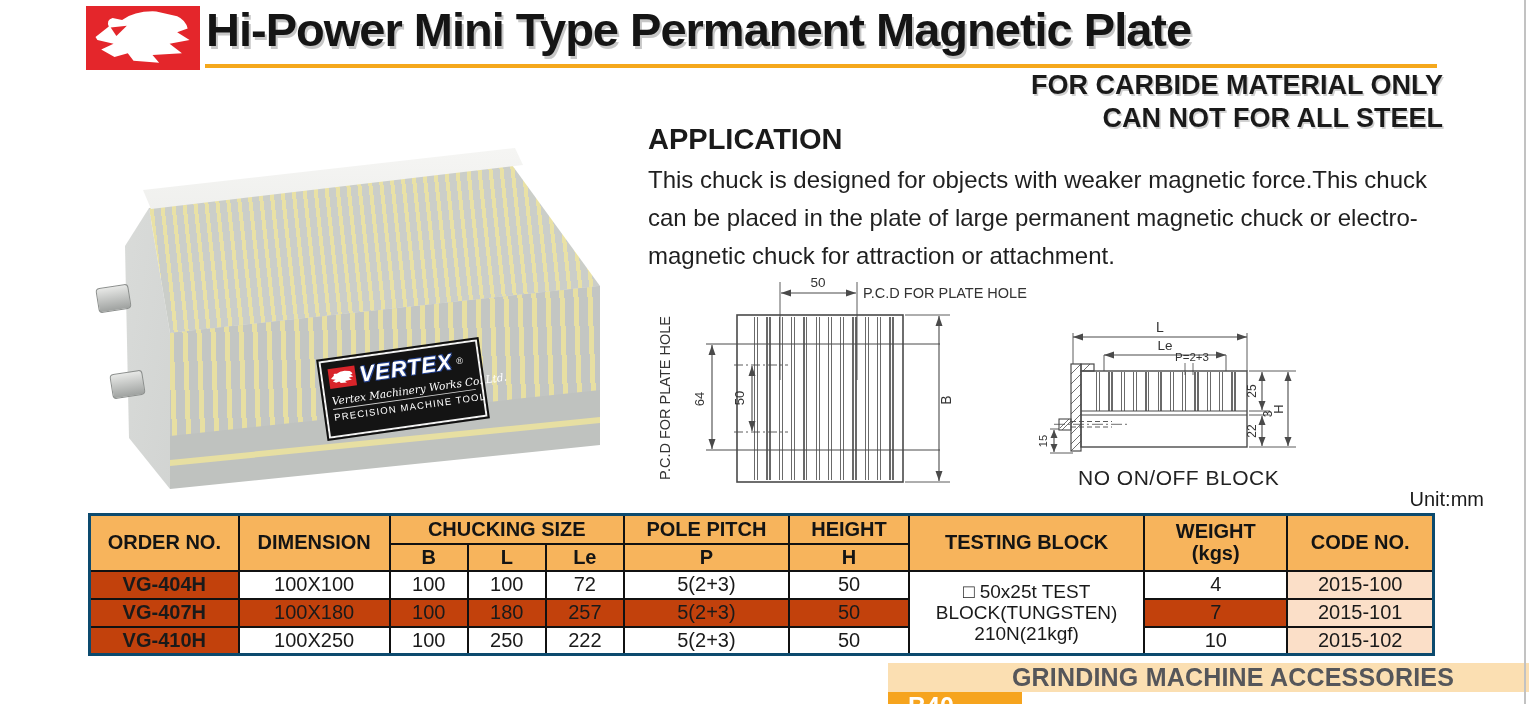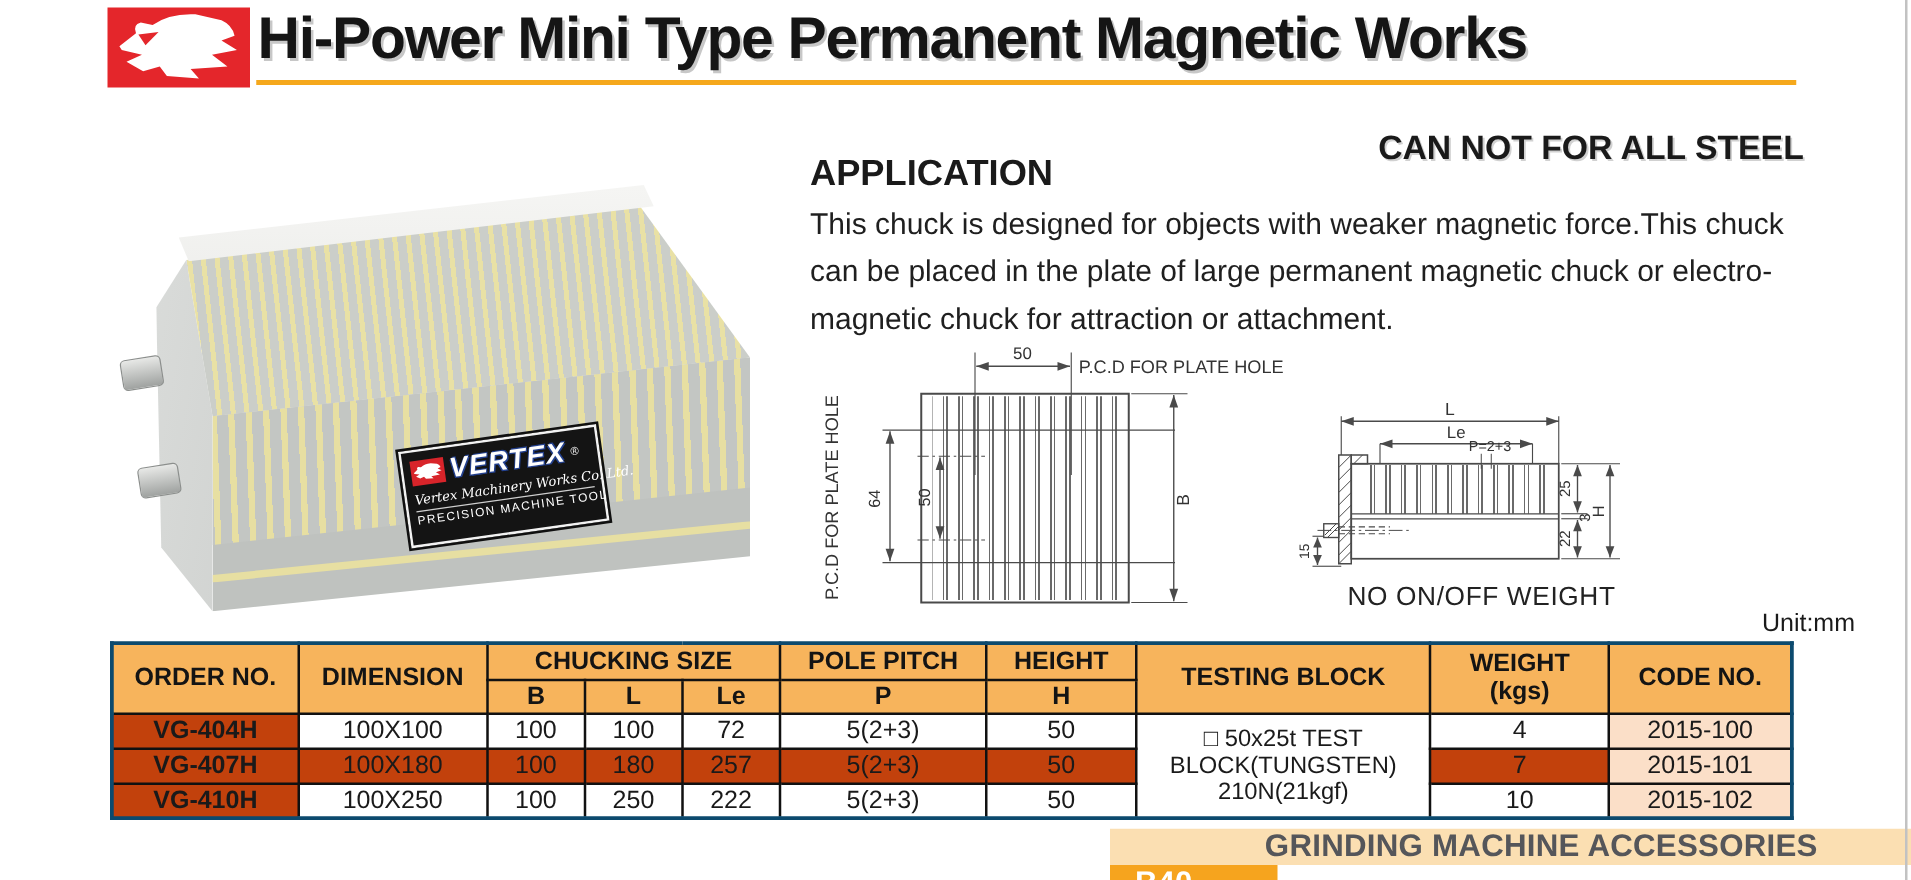--- a/index.html
+++ b/index.html
@@ -89,22 +89,23 @@
 <body>
 
 <div id="page">
 
   <div class="logo-box">
     <svg viewBox="0 0 120 66">
       <path fill="#ffffff" d="M10 32 L24 21 Q21 14 28 12 L38 14 Q52 4 74 5 L96 10 Q105 14 107 23 L96 27 L109 35 L88 39 L101 49 L70 51 L77 59 L50 57 L44 49 L30 53 L16 45 L29 39 L12 35 Z"></path>
       <path fill="#E4262B" d="M26 22 L43 20 L32 31 Z"></path>
     </svg>
   </div>
-  <div class="page-title">Hi-Power Mini Type Permanent Magnetic Works</div>
+  <div class="page-title">Hi-Power Mini Type Permanent Magnetic Plate</div>
   <div class="title-rule"></div>
+  <div class="note-line note1">FOR CARBIDE MATERIAL ONLY</div>
   <div class="note-line note2">CAN NOT FOR ALL STEEL</div>
 
   <div class="app-heading">APPLICATION</div>
   <div class="app-body">This chuck is designed for objects with weaker magnetic force.This chuck can be placed in the plate of large permanent magnetic chuck or electro-magnetic chuck for attraction or attachment.</div>
 
   <div class="photo">
     <div class="face f-side"></div>
     <div class="face f-top"></div>
     <div class="face f-front"></div>
     <div class="face f-front-stripes"></div>
@@ -231,21 +232,21 @@
     <text x="243" y="114" text-anchor="middle" font-size="13" transform="rotate(-90 243 114)">H</text>
 
     <line x1="10" y1="134" x2="19" y2="134" stroke-width=".9"></line>
     <line x1="10" y1="158" x2="33" y2="158" stroke-width=".9"></line>
     <line x1="14" y1="135" x2="14" y2="157" stroke-width="1.1"></line>
     <polygon points="14,135 10.5,143 17.5,143"></polygon>
       <polygon points="14,157 10.5,149 17.5,149"></polygon>
     <text x="7" y="146" text-anchor="middle" font-size="11" transform="rotate(-90 7 146)">15</text>
   </svg>
 
-  <div class="dia-caption">NO ON/OFF WEIGHT</div>
+  <div class="dia-caption">NO ON/OFF BLOCK</div>
   <div class="unit-note">Unit:mm</div>
 
   <table class="spec">
     <colgroup>
       <col style="width:149px">
         <col style="width:151px">
         <col style="width:78px">
         <col style="width:78px">
         <col style="width:78px">
       <col style="width:165px">

